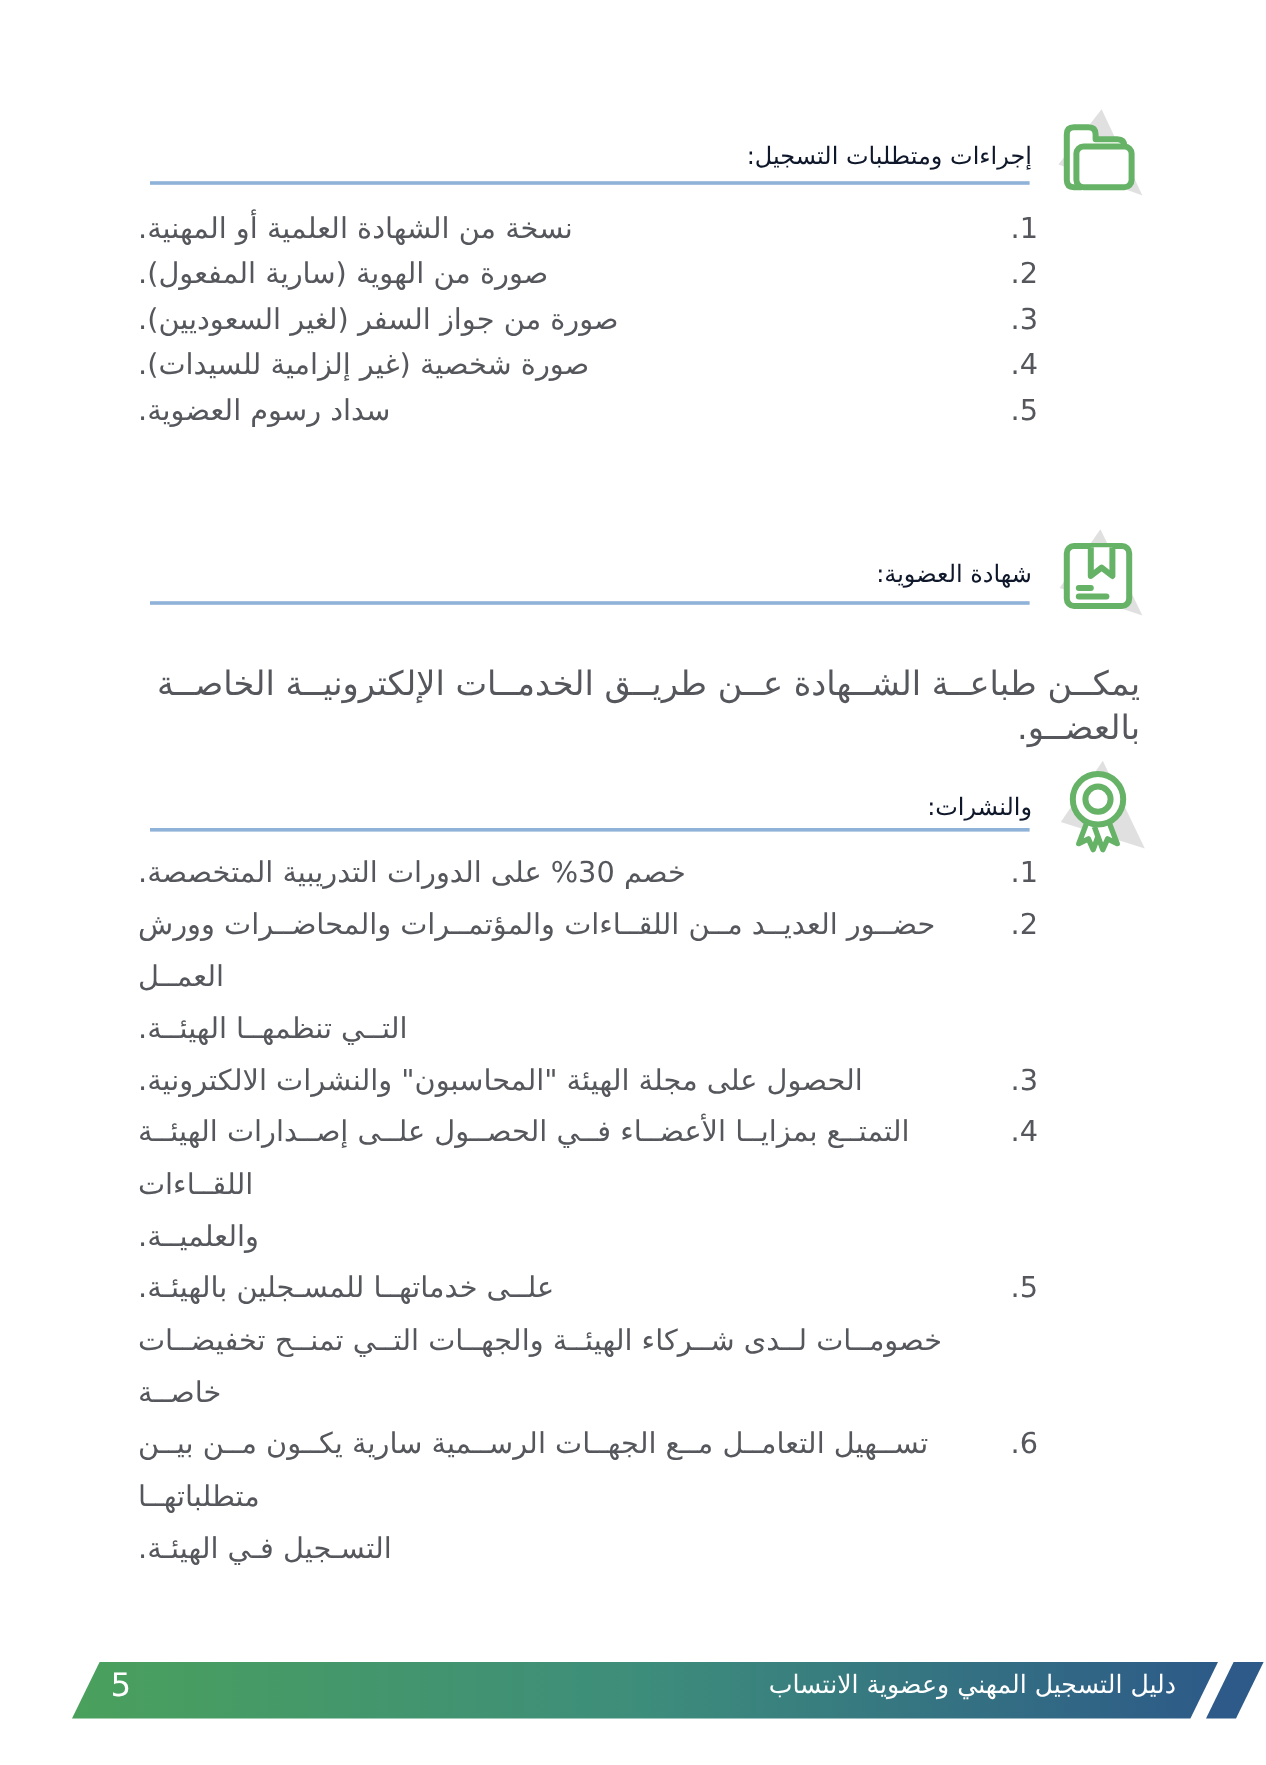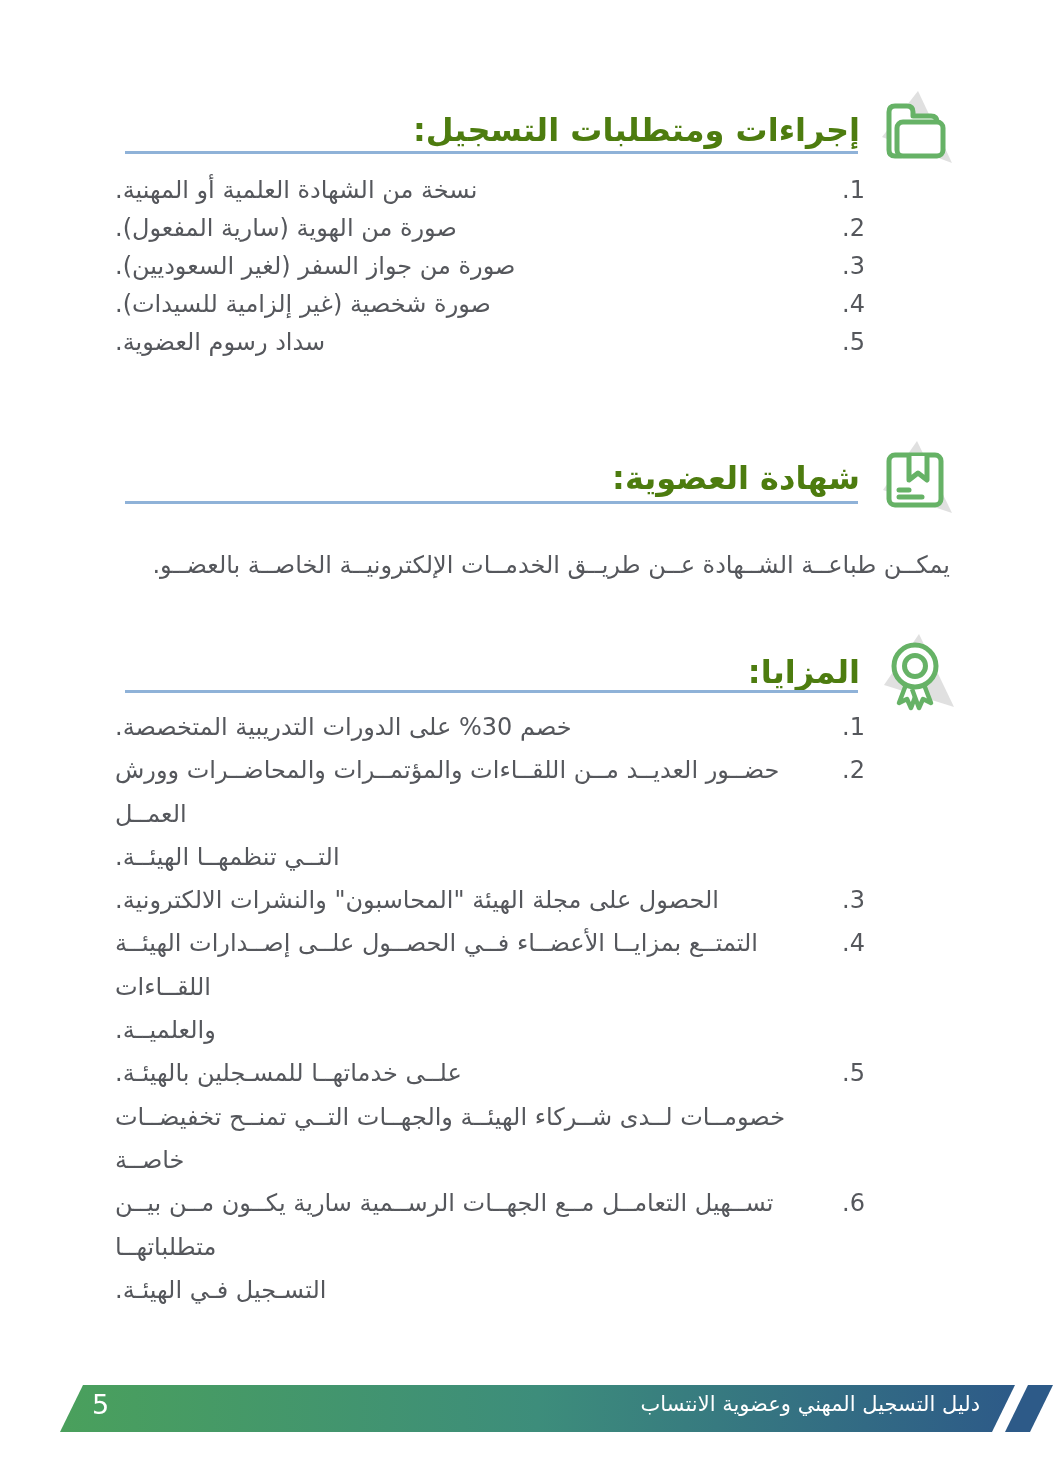--- a/index.html
+++ b/index.html
@@ -14,23 +14,23 @@
   .section-header{
     position:absolute;
     right:95px;
     display:flex;
     align-items:center;
     height:88px;
   }
   .icon-wrap{width:90px;height:86px;flex:0 0 auto;}
   .icon-wrap svg{display:block;width:90px;height:86px;}
   .heading{
-    color:#4d7c0f;
-    font-size:32px;
-    font-weight:bold;
+    color:#0f172a;
+    font-size:20px;
+    font-weight:normal;
     margin:0 10px 0 0;
     white-space:nowrap;
   }
   .rule{
     position:absolute;
     left:125px;width:733px;height:3px;
     background:#8fb2d8;
   }
   .list{
     position:absolute;
@@ -41,21 +41,21 @@
   .list-item{display:flex;gap:12px;}
   .num{flex:0 0 auto;min-width:26px;text-align:right;}
   .item-lines{flex:1;}
   .req-list .list-item{line-height:38px;}
   .benefit-list .line, .benefit-list .num{line-height:43.3px;}
   .line{text-align:left;}
   .paragraph{
     position:absolute;
     top:523px;right:105px;left:95px;
     color:#55575c;
-    font-size:24px;
+    font-size:28px;
     line-height:37px;
   }
   .footer-svg{position:absolute;top:1383px;left:0;}
   .footer-title{
     position:absolute;
     top:1392px;right:75px;
     color:#ffffff;
     font-size:21px;
     white-space:nowrap;
   }
@@ -135,21 +135,21 @@
   <div class="section-header" style="top:628px;">
     <span class="icon-wrap">
       <svg viewBox="0 0 90 86">
         <polygon points="49,5 84,78 14,56" fill="#dadada" opacity="0.85"></polygon>
         <path d="M37,53 L29,74 L37,70 L41,79 L48,60" fill="#ffffff" stroke="#66b266" stroke-width="4.5" stroke-linejoin="round"></path>
         <path d="M53,53 L61,74 L53,70 L49,79 L42,60" fill="#ffffff" stroke="#66b266" stroke-width="4.5" stroke-linejoin="round"></path>
         <circle cx="45" cy="37" r="21" fill="#ffffff" stroke="#66b266" stroke-width="5"></circle>
         <circle cx="45" cy="37" r="10.5" fill="#ffffff" stroke="#66b266" stroke-width="5"></circle>
       </svg>
     </span>
-    <h2 class="heading">المزايا:</h2>
+    <h2 class="heading">والنشرات:</h2>
   </div>
   <div class="rule" style="top:690px;"></div>
 
   <div class="list benefit-list" style="top:706px;">
     <div class="list-item">
       <span class="num">1.</span>
       <div class="item-lines">
         <div class="line">خصم 30% على الدورات التدريبية المتخصصة.</div>
       </div>
     </div>

